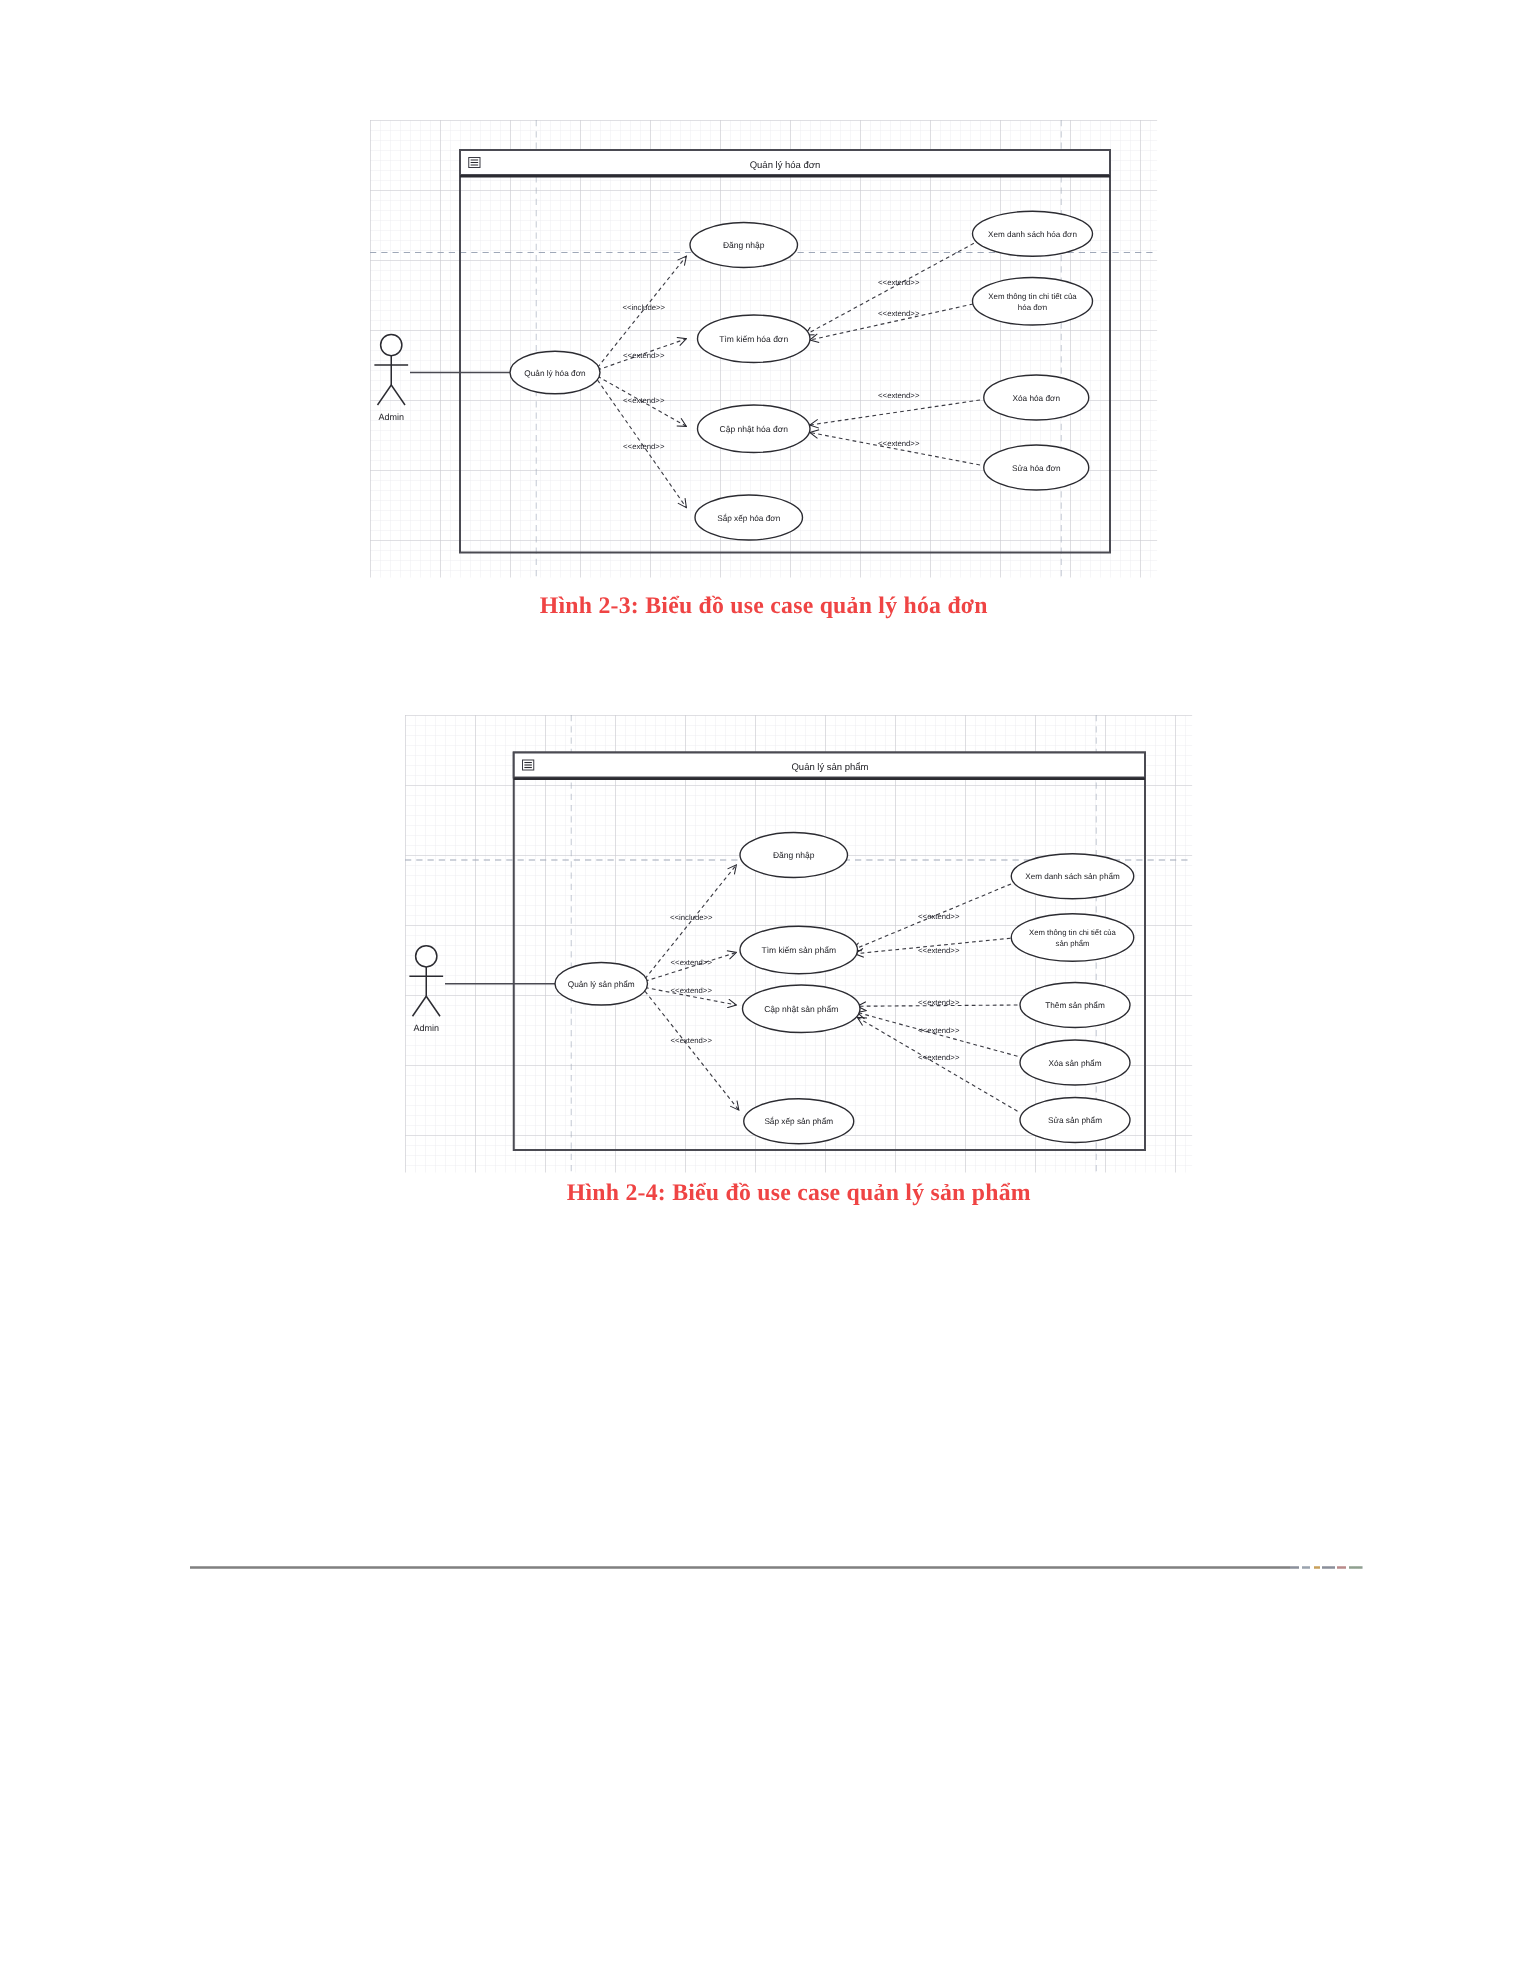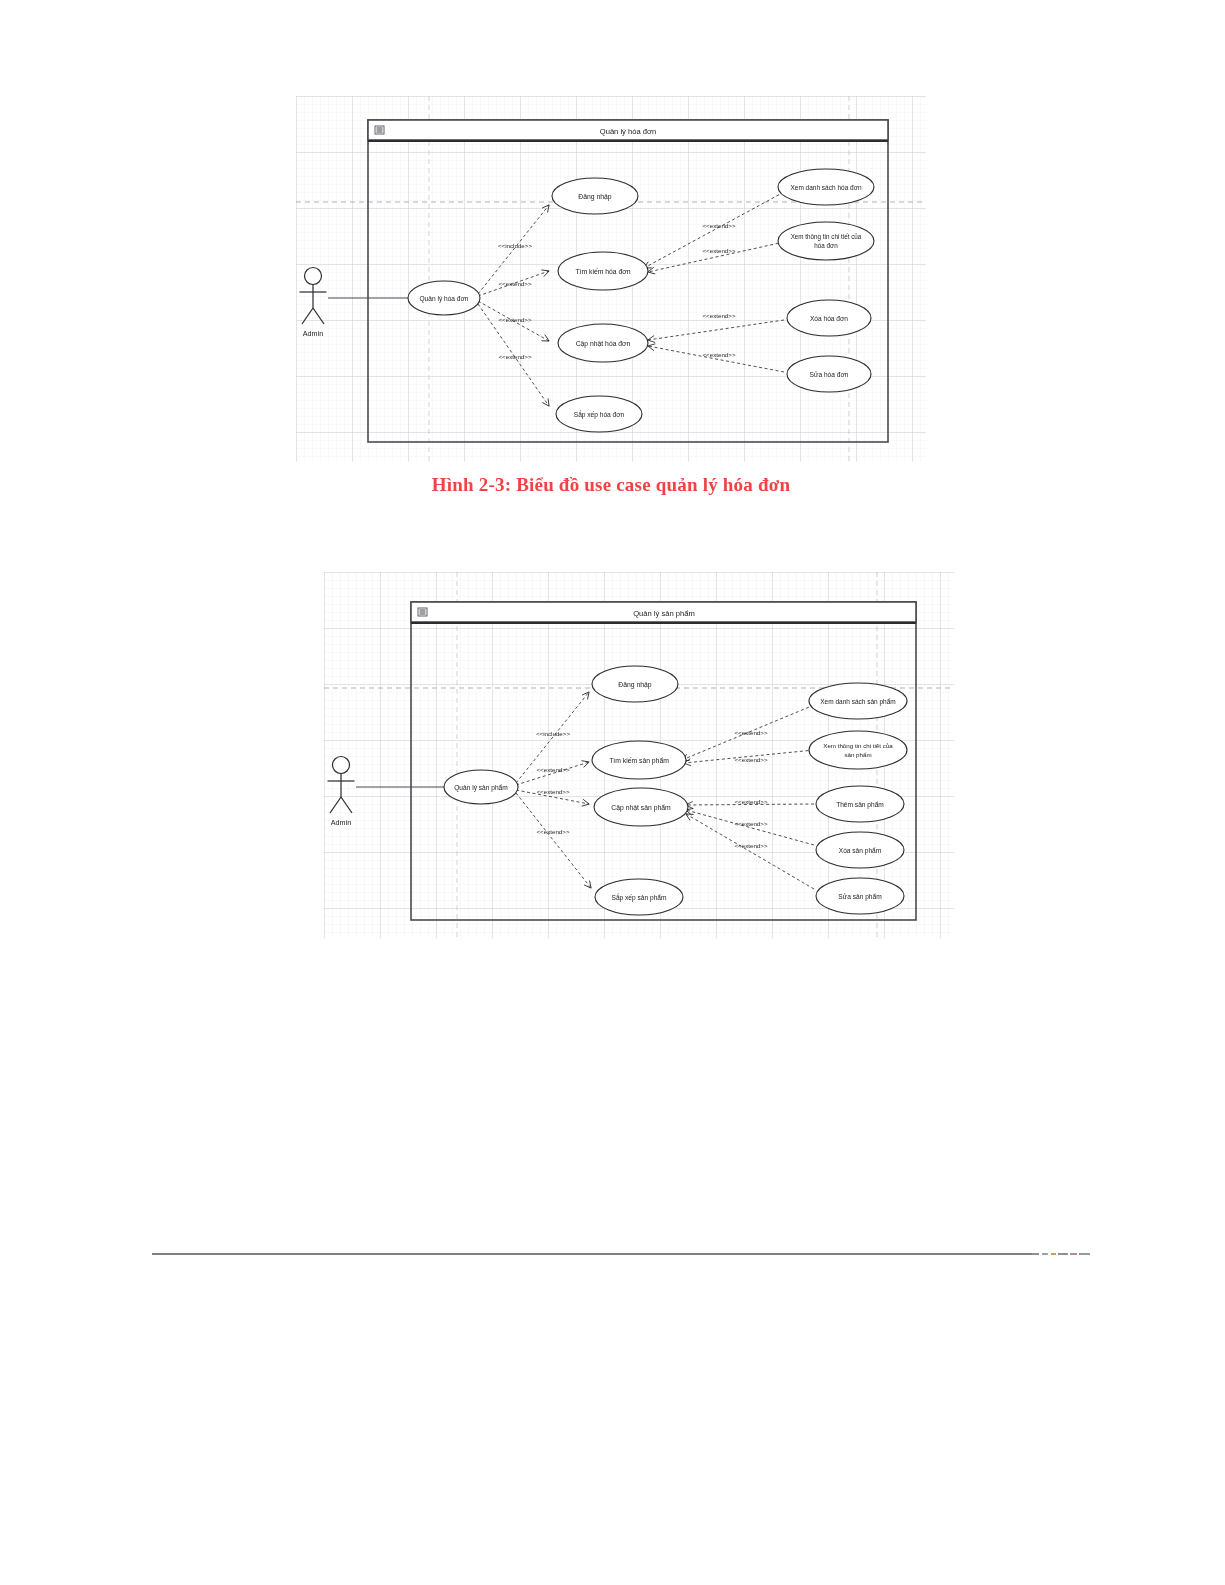--- a/index.html
+++ b/index.html
@@ -326,18 +326,19 @@
         <g>
           <ellipse cx="536" cy="278" rx="44" ry="18" fill="#ffffff" stroke="#2b2b31" stroke-width="1.1"></ellipse>
           <text x="536" y="280.5" font-size="6.6" fill="#1b1b20" text-anchor="middle">Xóa sản phẩm</text>
         </g>
         <g>
           <ellipse cx="536" cy="324" rx="44" ry="18" fill="#ffffff" stroke="#2b2b31" stroke-width="1.1"></ellipse>
           <text x="536" y="326.5" font-size="6.6" fill="#1b1b20" text-anchor="middle">Sửa sản phẩm</text>
         </g>
       </svg>
     </div>
+    <div class="caption">Hình  2-4: Biểu đồ use case quản lý sản phẩm</div>
   </div>
 
   <div id="bottom-rule"></div>
   <div id="bottom-rule-artifact"></div>
 
 </div>
 
 </body></html>

